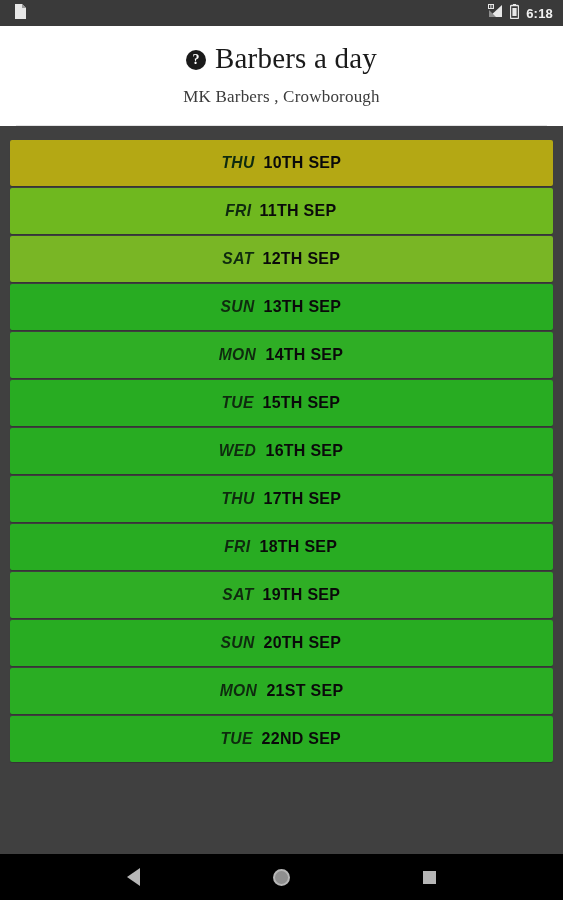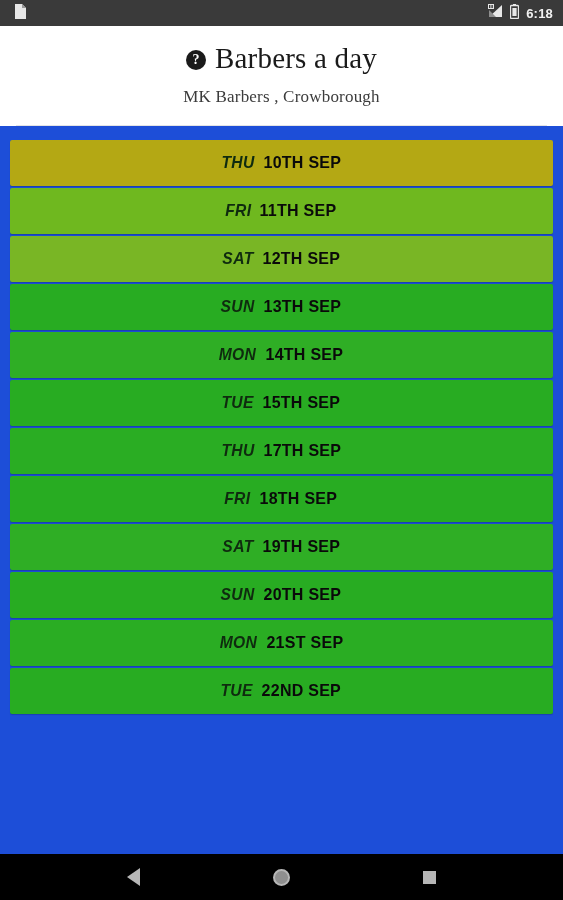--- a/index.html
+++ b/index.html
@@ -6,21 +6,21 @@
   html, body {
     width:563px; height:900px;
     background:#ffffff;
     font-family:"Liberation Sans", sans-serif;
     overflow:hidden;
   }
   #app {
     position:relative;
     width:563px; height:900px;
     display:flex; flex-direction:column;
-    background:#1d4ed8;
+    background:#404040;
   }
 
   
   .statusbar {
     height:26px; flex:0 0 26px;
     background:#3a3a3a;
     display:flex; align-items:center;
     padding:0 10px 0 14px;
     color:#e8e8e8;
   }
@@ -169,20 +169,24 @@
         <span class="day-date">13TH SEP</span>
       </div>
       <div class="day-row" style="background: rgb(47, 174, 37);">
         <span class="day-abbr">MON</span>
         <span class="day-date">14TH SEP</span>
       </div>
       <div class="day-row" style="background: rgb(40, 172, 34);">
         <span class="day-abbr">TUE</span>
         <span class="day-date">15TH SEP</span>
       </div>
+      <div class="day-row" style="background: rgb(40, 172, 34);">
+        <span class="day-abbr">WED</span>
+        <span class="day-date">16TH SEP</span>
+      </div>
       <div class="day-row" style="background: rgb(42, 173, 35);">
         <span class="day-abbr">THU</span>
         <span class="day-date">17TH SEP</span>
       </div>
       <div class="day-row" style="background: rgb(40, 172, 34);">
         <span class="day-abbr">FRI</span>
         <span class="day-date">18TH SEP</span>
       </div>
       <div class="day-row" style="background: rgb(47, 174, 37);">
         <span class="day-abbr">SAT</span>

